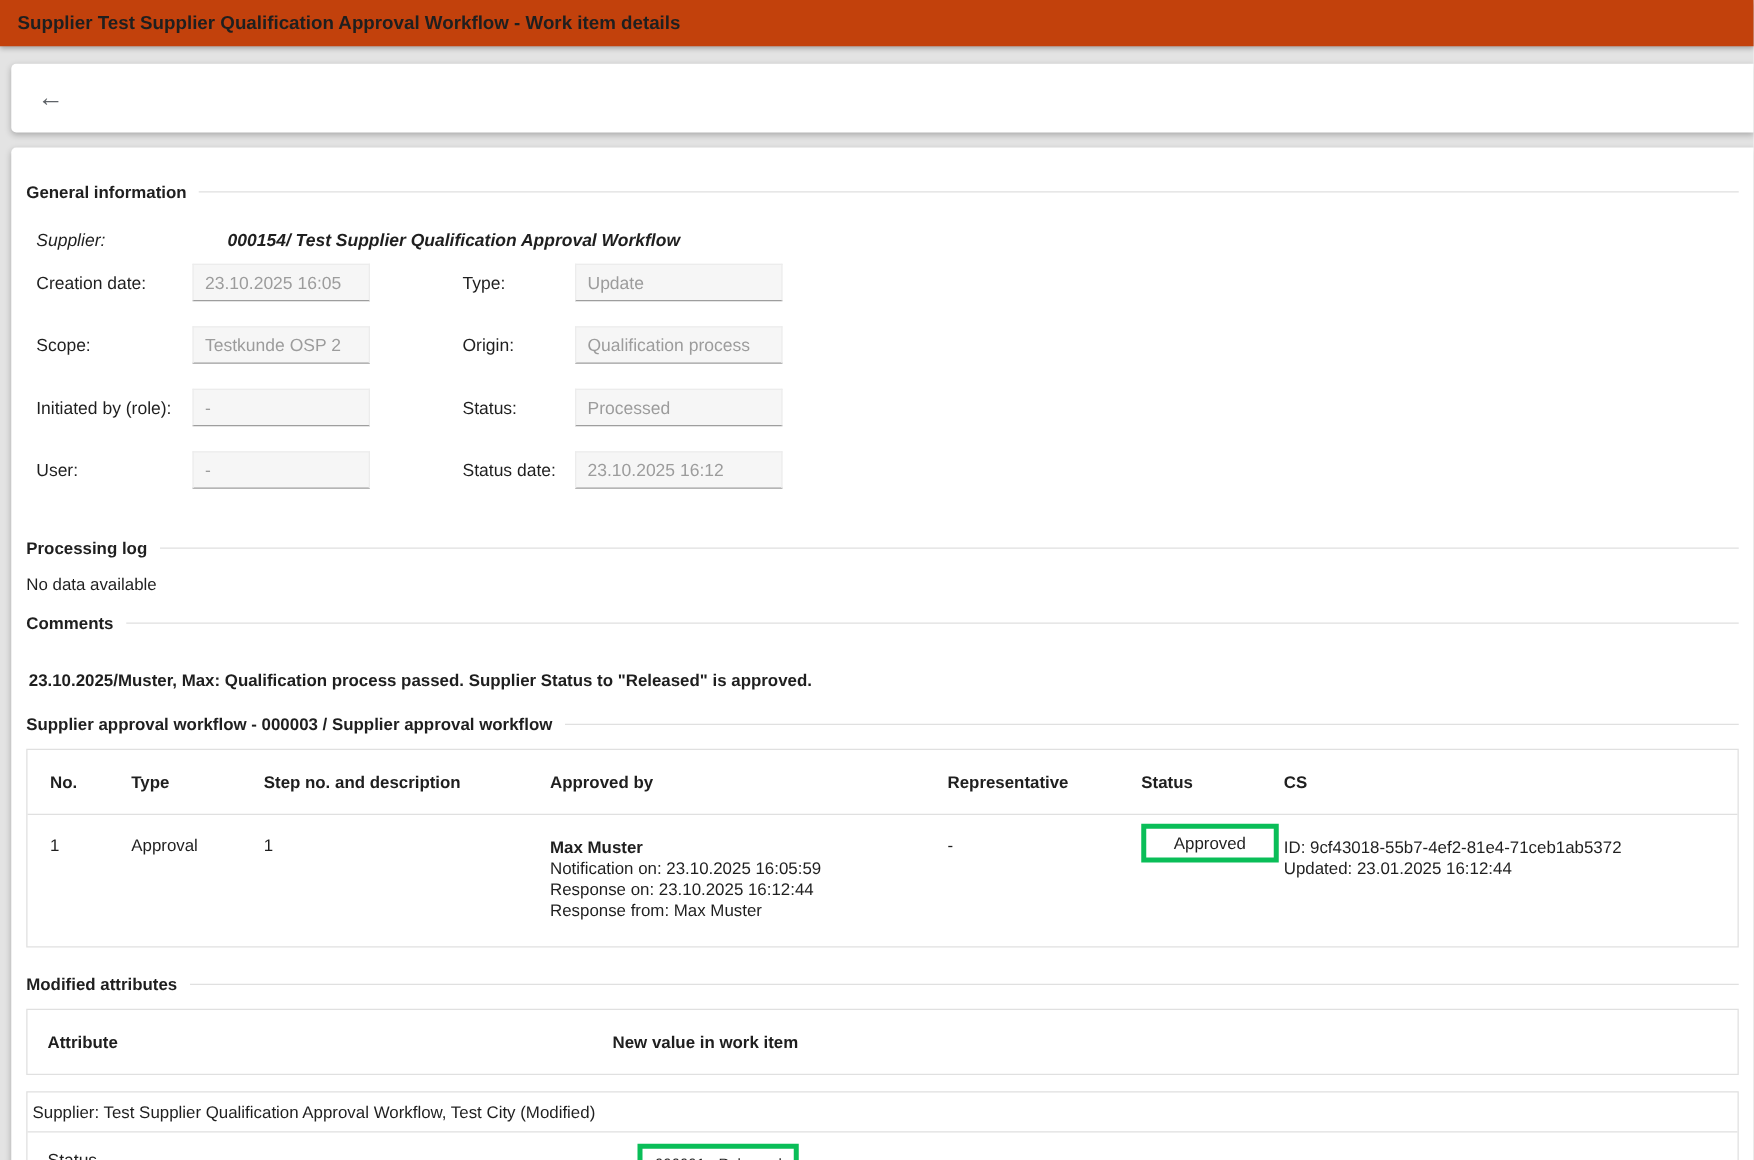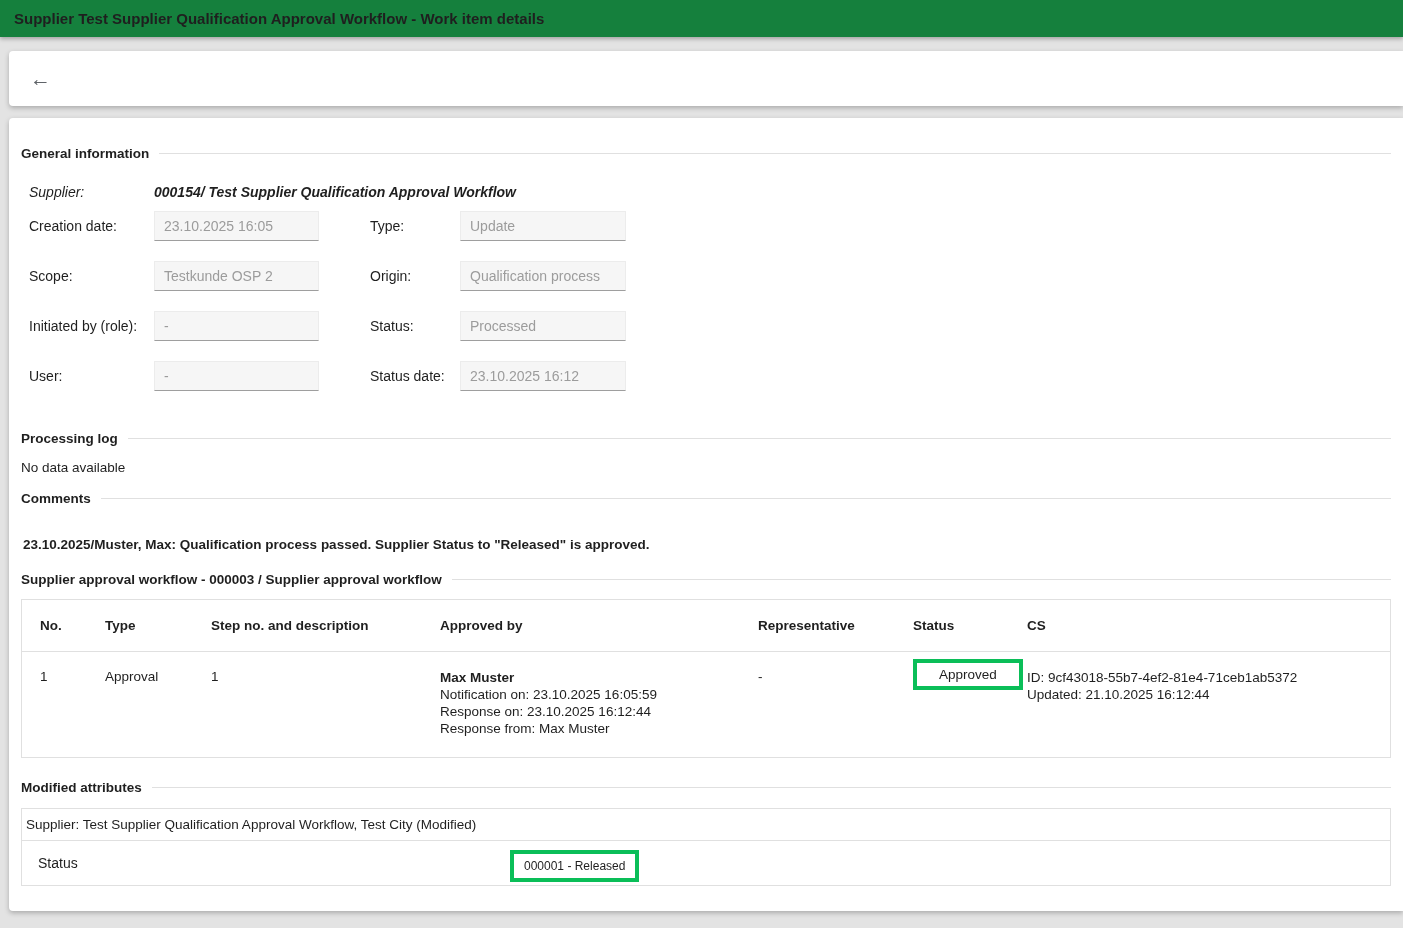--- a/index.html
+++ b/index.html
@@ -7,21 +7,21 @@
   body {
     width:1403px; height:928px;
     background:#e3e3e3;
     font-family:"Liberation Sans", sans-serif;
     color:#1f1f1f;
     overflow:hidden;
   }
 
   
   .titlebar {
-    height:37px; background:#15803d;
+    height:37px; background:#c2410c;
     display:flex; align-items:center;
     padding-left:14px;
     box-shadow:0 2px 4px rgba(0,0,0,.28);
     position:relative; z-index:3;
   }
   .titlebar .title { font-weight:bold; font-size:15px; }
 
   
   .back-card {
     margin:14px 0 0 9px; height:55px; background:#fff;
@@ -45,33 +45,33 @@
     position:relative; z-index:1;
   }
 
   .section-header { display:flex; align-items:center; }
   .section-header .sh-text { font-weight:bold; font-size:13.5px; white-space:nowrap; }
   .section-header .sh-line { flex:1; border-top:1px solid #e0e0e0; margin-left:10px; }
 
   
   .supplier-row { display:flex; align-items:center; margin:22px 0 0 8px; height:18px;font-style:italic; }
   .supplier-row .flabel { width:125px; font-size:14px; }
-  .supplier-value { font-weight:bold; font-size:14px; }
+  .supplier-value { font-weight:bold; font-size:14px;margin-left:28px; }
 
   .form-grid {
     display:grid;
     grid-template-columns:125px 216px 90px 217px;
     row-gap:20px;
     padding-left:8px;
     margin-top:10px;
     align-items:center;
   }
   .flabel { font-size:14px; }
   .field {
-    width:165px; height:30px;
+    width:142px; height:30px;
     background:#f6f6f6;
     border:1px solid #ececec;
     border-bottom:1px solid #9e9e9e;
     display:flex; align-items:center;
     padding:0 9px;
     font-size:14px; color:#9c9c9c;
   }
   .field.w2 { width:166px; }
 
   .plain-text { font-size:13.5px; }
@@ -224,30 +224,34 @@
         <div>Notification on: 23.10.2025 16:05:59</div>
         <div>Response on: 23.10.2025 16:12:44</div>
         <div>Response from: Max Muster</div>
       </div>
       <span>-</span>
       <span>
         <span class="status-box">Approved</span>
       </span>
       <div class="cell-lines">
         <div>ID: 9cf43018-55b7-4ef2-81e4-71ceb1ab5372</div>
-        <div>Updated: 21.10.2025 16:12:44</div>
+        <div>Updated: 23.01.2025 16:12:44</div>
       </div>
     </div>
   </div>
 
   <div class="section-header mt22">
     <span class="sh-text">Modified attributes</span>
     <span class="sh-line"></span>
   </div>
 
+  <div class="ma-table">
+    <span>Attribute</span>
+    <span>New value in work item</span>
+  </div>
 
   <div class="group-box">
     <div class="group-title">Supplier: Test Supplier Qualification Approval Workflow, Test City (Modified)</div>
     <div class="group-row">
       <span>Status</span>
       <span>
         <span class="status-box">000001 - Released</span>
       </span>
     </div>
   </div>

